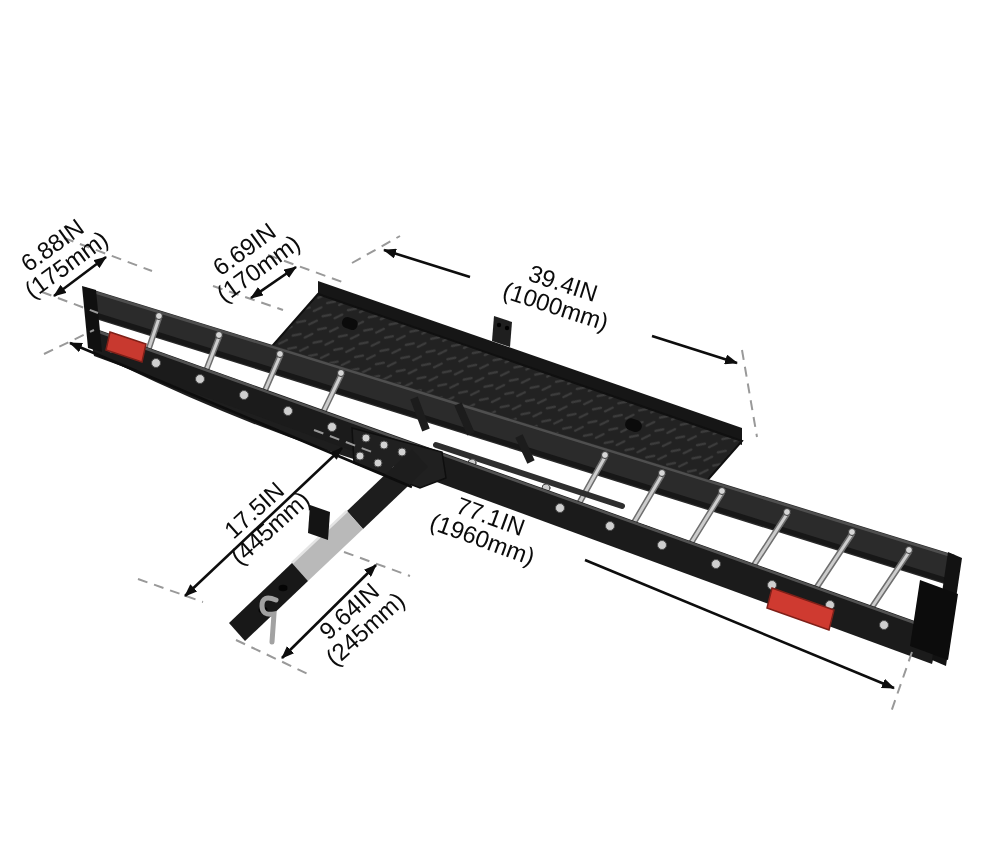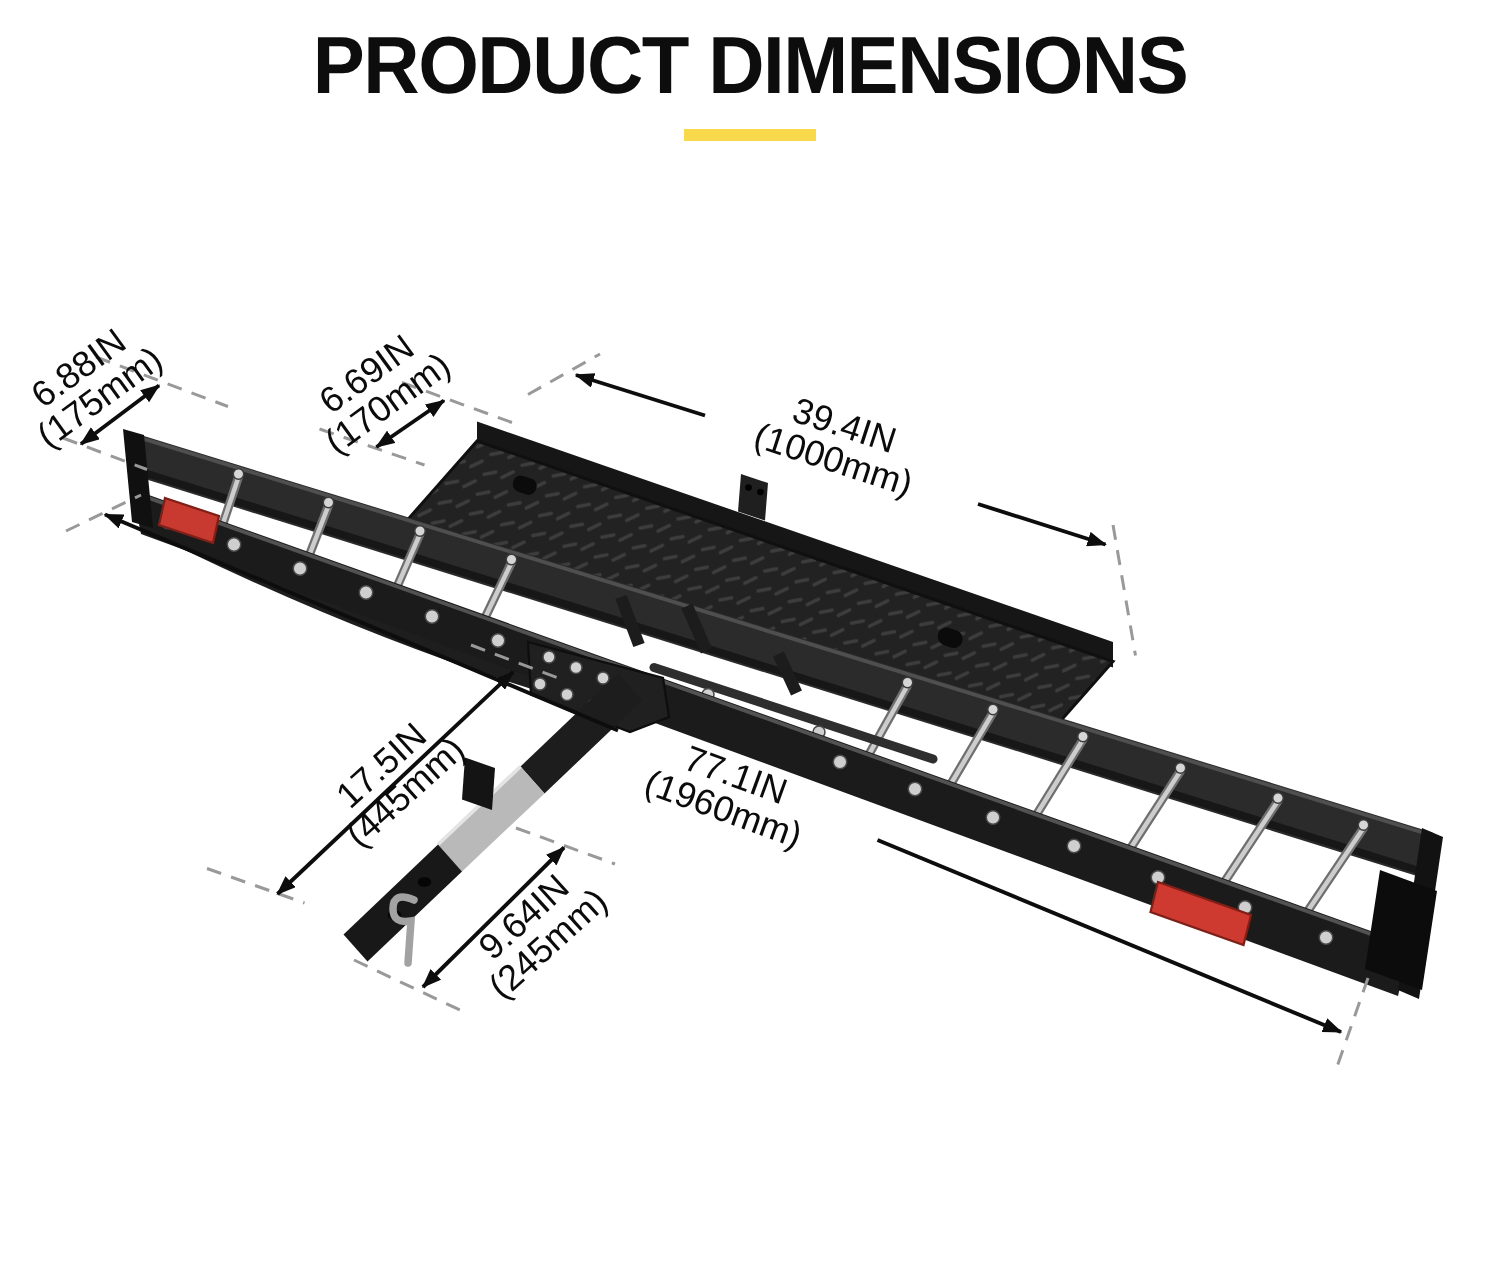--- a/index.html
+++ b/index.html
@@ -10,24 +10,20 @@
          font-family:"Liberation Sans",sans-serif;transform:scaleY(1.04);}
   .accent-bar{width:88px;height:8px;background:#F8D94B;margin:12px auto 0;}
   .scene{position:absolute;top:0;left:0;width:1000px;height:852px;z-index:1;}
   .dim-label{font-size:24px;fill:#0b0b0b;font-family:"Liberation Sans",sans-serif;}
 </style>
 </head>
 <body>
 
 <div class="page">
 
-  <div class="title-wrap">
-    <div class="title">PRODUCT DIMENSIONS</div>
-    <div class="accent-bar"></div>
-  </div>
 
   <svg class="scene" viewBox="0 0 1000 852" xmlns="http://www.w3.org/2000/svg">
     <defs>
       <marker id="arrow" markerWidth="13" markerHeight="10" refX="12" refY="5" orient="auto-start-reverse" markerUnits="userSpaceOnUse">
         <path d="M0,0 L13,5 L0,10 Z" fill="#0d0d0d"></path>
       </marker>
       <pattern id="plate" width="22" height="14" patternUnits="userSpaceOnUse" patternTransform="rotate(19)">
         <rect width="22" height="14" fill="#222222"></rect>
         <path d="M2,10 l6,-6 M12,12 l7,-4" stroke="#3d3d3d" stroke-width="2.2" stroke-linecap="round"></path>
       </pattern>

